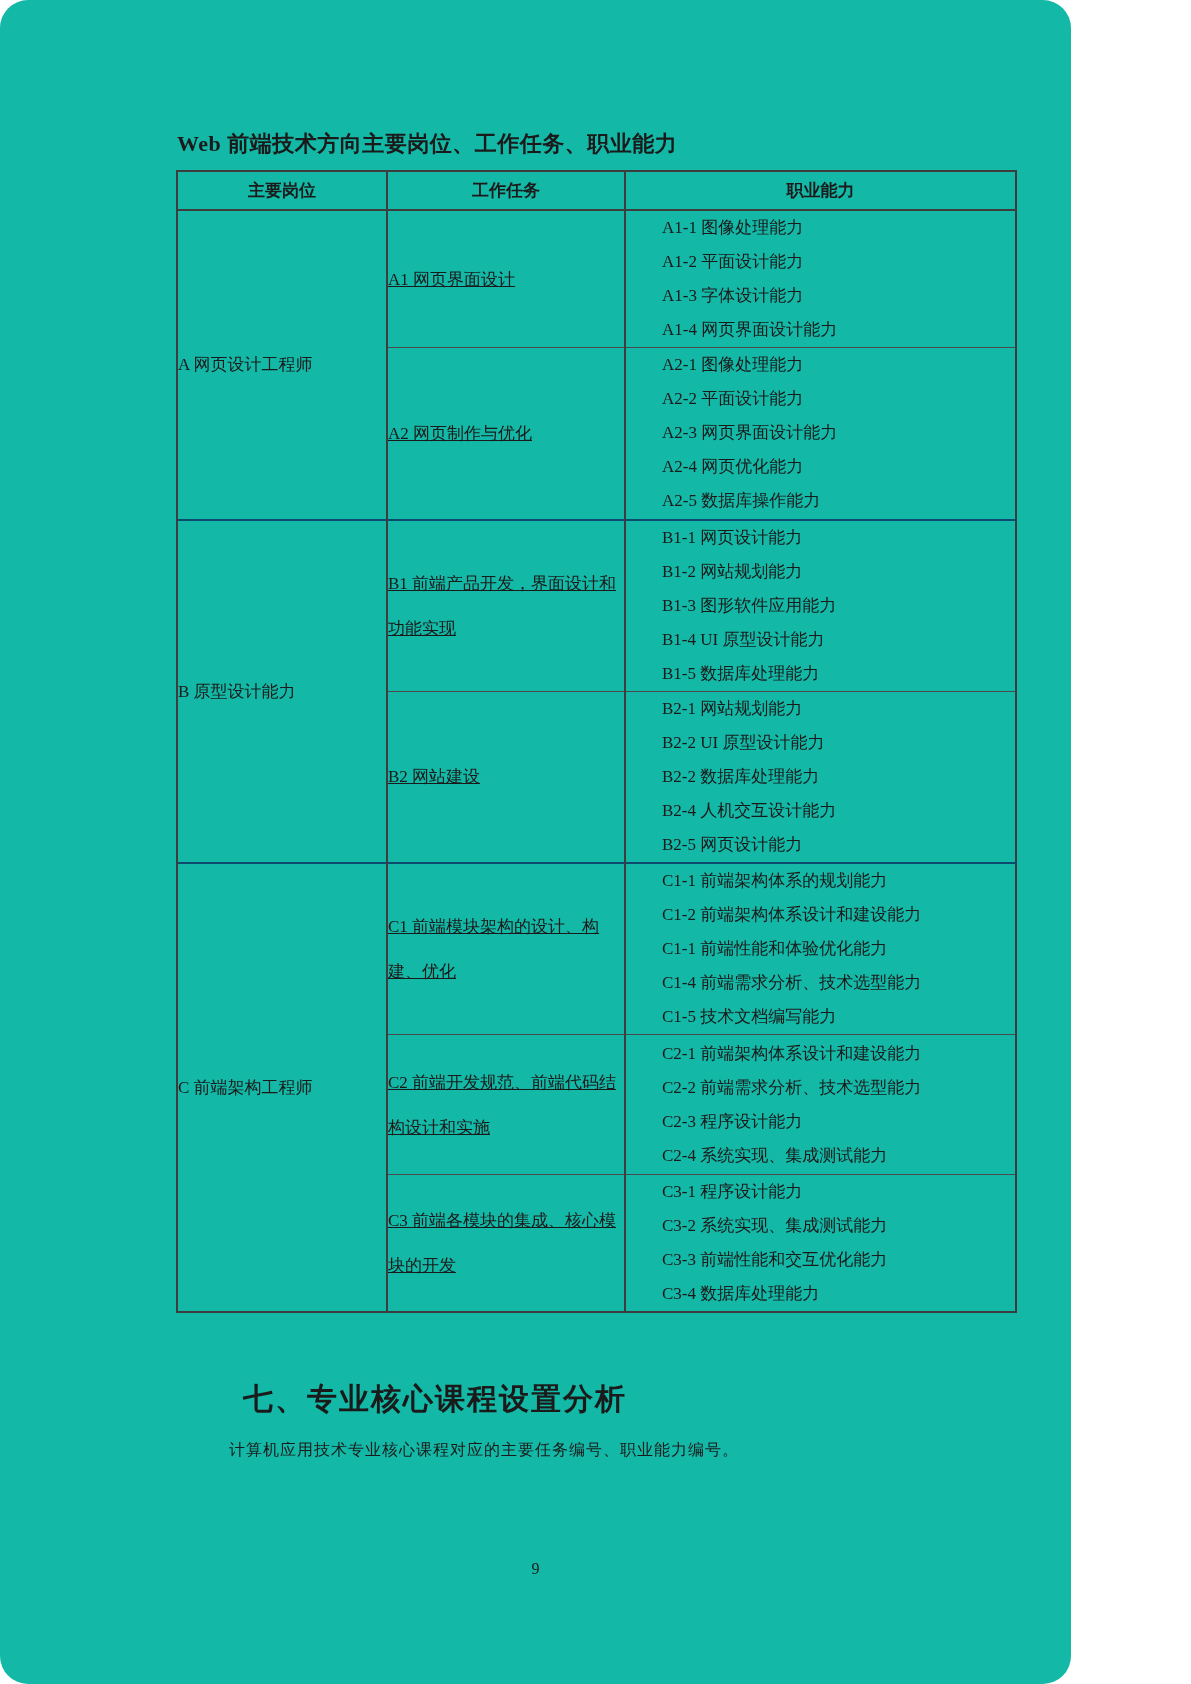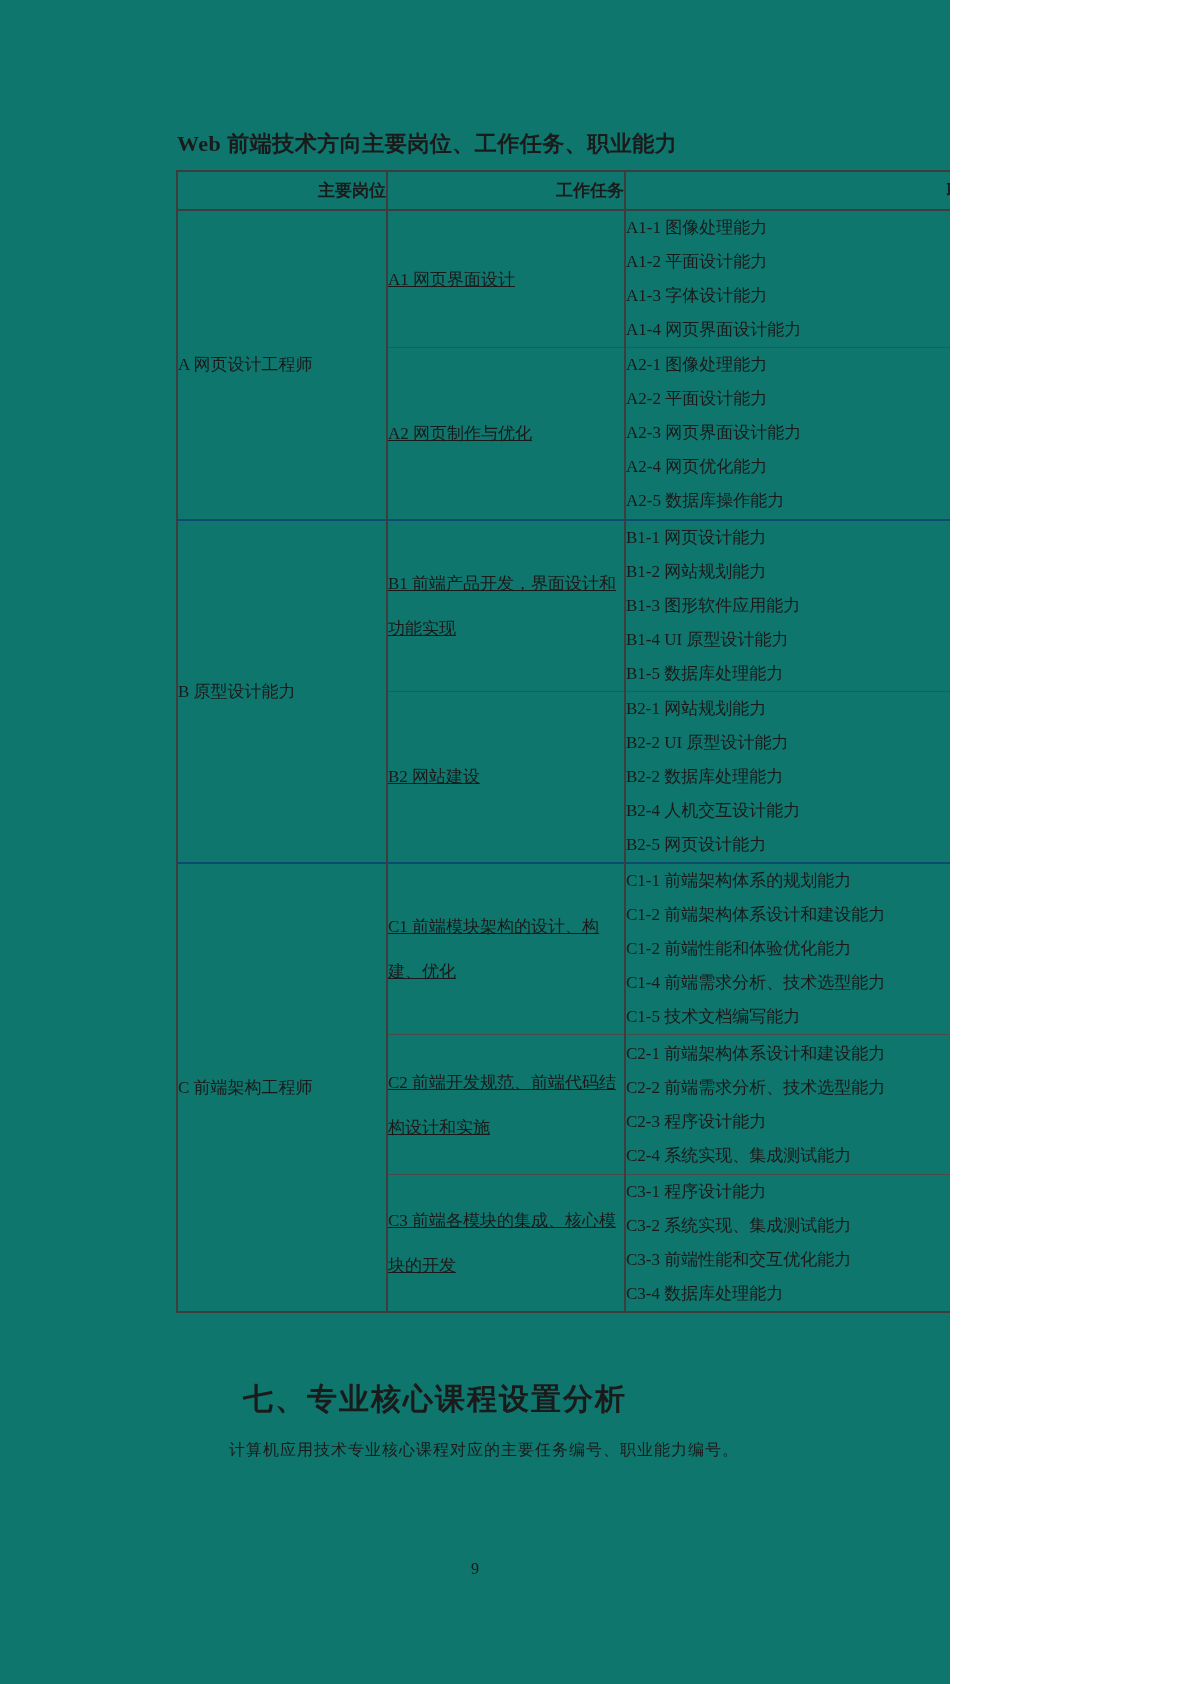--- a/index.html
+++ b/index.html
@@ -1,51 +1,52 @@
 <!DOCTYPE html>
 <html><head>
 <meta charset="utf-8">
 <style>
   html,body { margin:0; padding:0; background:#ffffff; }
   .page {
     position:relative;
-    width:950px; height:1684px;
-    background:#0f766e;
+    width:1071px; height:1684px;
+    background:#14b8a6;
     color:#1a1a1a;
     font-family:"Liberation Serif","DejaVu Serif",serif;
     overflow:hidden;
+    border-radius:28px;
   }
   .doc-title {
     position:absolute; left:177px; top:129px;
     font-size:22px; font-weight:bold; letter-spacing:0.5px;
     white-space:nowrap;
   }
   .table-wrap { position:absolute; left:176px; top:170px; }
   table.positions {
     border-collapse:collapse; table-layout:fixed;
     width:839px;
     border:2px solid #3d3d3d;
   }
   table.positions th, table.positions td {
     border-left:2px solid #3d3d3d;
     border-top:1px solid #4a4a4a;
     padding:0; margin:0;
     font-size:17px;
   }
   table.positions th {
     height:37px; font-weight:bold;
-    text-align:right; vertical-align:middle;
+    text-align:center; vertical-align:middle;
     border-top:none;
   }
   table.positions thead th { border-bottom:2px solid #3d3d3d; }
   tr.section-start td { border-top:2px solid #0c4a6e;margin-top:24px; }
   td.pos  { vertical-align:middle; padding-left:13px; }
   td.task { vertical-align:middle; padding:0 10px 0 14px; line-height:45px;text-decoration:underline; }
   td.abil { vertical-align:middle; padding-left:14px; }
-  .abline { line-height:34px; white-space:nowrap; }
+  .abline { line-height:34px; white-space:nowrap;padding-left:36px; }
   tr.h-a1 { height:136px; }
   tr.h-a2 { height:172px; }
   tr.h-b1 { height:170px; }
   tr.h-b2 { height:172px; }
   tr.h-c1 { height:170px; }
   tr.h-c2 { height:140px; }
   tr.h-c3 { height:133px; }
   .sec-heading {
     position:absolute; left:243px; top:1379px;
     font-family:Liberation Sans, sans-serif;
@@ -127,21 +128,21 @@
             <div class="abline">B2-5 网页设计能力</div>
           </td>
         </tr>
 
         <tr class="h-c1 section-start">
           <td class="pos" rowspan="3">C 前端架构工程师</td>
           <td class="task">C1 前端模块架构的设计、构建、优化</td>
           <td class="abil">
             <div class="abline">C1-1 前端架构体系的规划能力</div>
             <div class="abline">C1-2 前端架构体系设计和建设能力</div>
-            <div class="abline">C1-2 前端性能和体验优化能力</div>
+            <div class="abline">C1-1 前端性能和体验优化能力</div>
             <div class="abline">C1-4 前端需求分析、技术选型能力</div>
             <div class="abline">C1-5 技术文档编写能力</div>
           </td>
         </tr>
         <tr class="h-c2">
           <td class="task">C2 前端开发规范、前端代码结构设计和实施</td>
           <td class="abil">
             <div class="abline">C2-1 前端架构体系设计和建设能力</div>
             <div class="abline">C2-2 前端需求分析、技术选型能力</div>
             <div class="abline">C2-3 程序设计能力</div>

